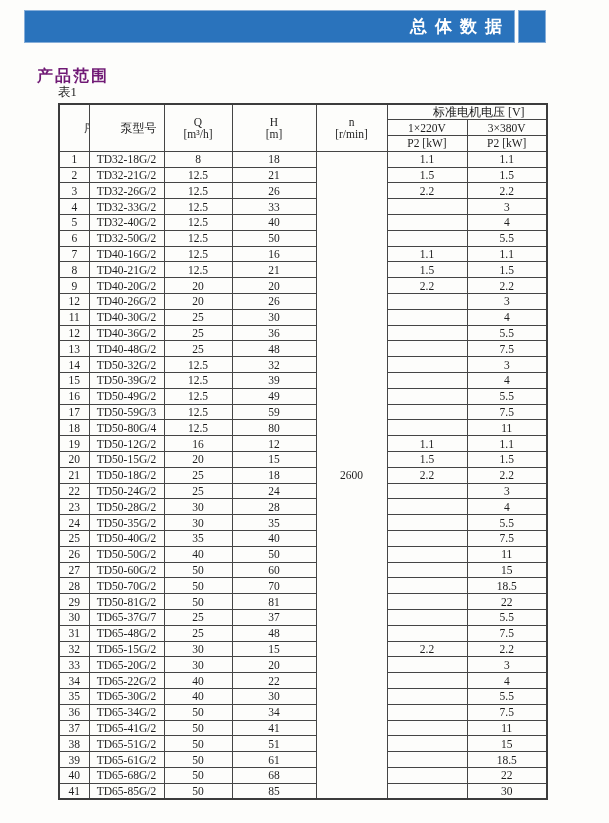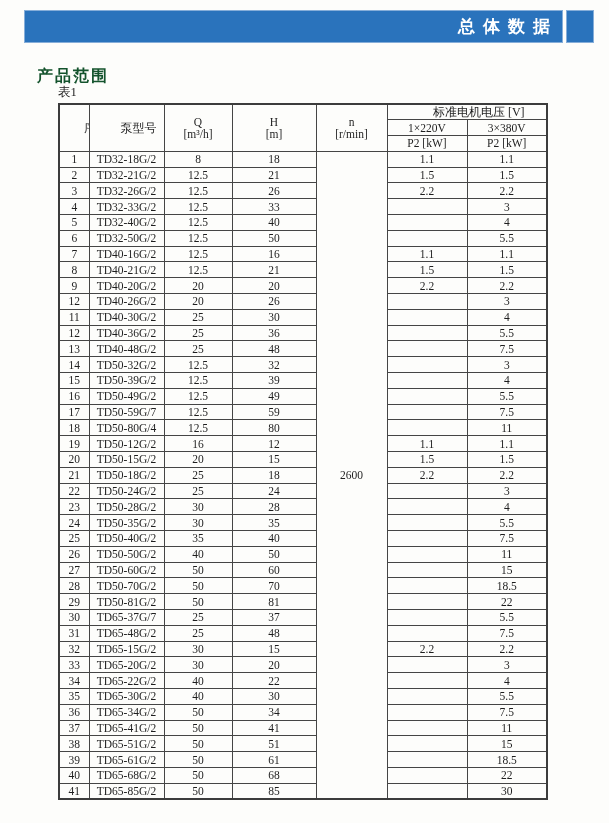--- a/index.html
+++ b/index.html
@@ -13,21 +13,21 @@
     font-family: "Liberation Serif", "DejaVu Serif", serif;
     color: #1e1e1e;
     overflow: hidden;
   }
 
   
   .banner {
     position: absolute;
     left: 24px;
     top: 10px;
-    width: 570px;
+    width: 522px;
     height: 33px;
     text-align: right;
   }
   .banner-main {
     position: absolute;
     left: 0; top: 0; bottom: 0;
     right: 31px;
     background: #2a73bc;
     border: 1px solid #86aed9;
     display: flex;
@@ -54,21 +54,21 @@
   
   .section-title {
     position: absolute;
     left: 37px;
     top: 66px;
     margin: 0;
     font-family: "Liberation Sans", "DejaVu Sans", sans-serif;
     font-weight: bold;
     font-size: 16px;
     letter-spacing: 2px;
-    color: #14532d;
+    color: #701a75;
   }
 
   
   .table-caption {
     position: absolute;
     left: 58px;
     top: 84px;
     width: 488px;
     font-size: 12.5px;
     color: #222222;
@@ -279,21 +279,21 @@
         <tr>
           <td>16</td>
           <td>TD50-49G/2</td>
           <td>12.5</td>
           <td>49</td>
           <td></td>
           <td>5.5</td>
         </tr>
         <tr>
           <td>17</td>
-          <td>TD50-59G/7</td>
+          <td>TD50-59G/3</td>
           <td>12.5</td>
           <td>59</td>
           <td></td>
           <td>7.5</td>
         </tr>
         <tr>
           <td>18</td>
           <td>TD50-80G/4</td>
           <td>12.5</td>
           <td>80</td>

